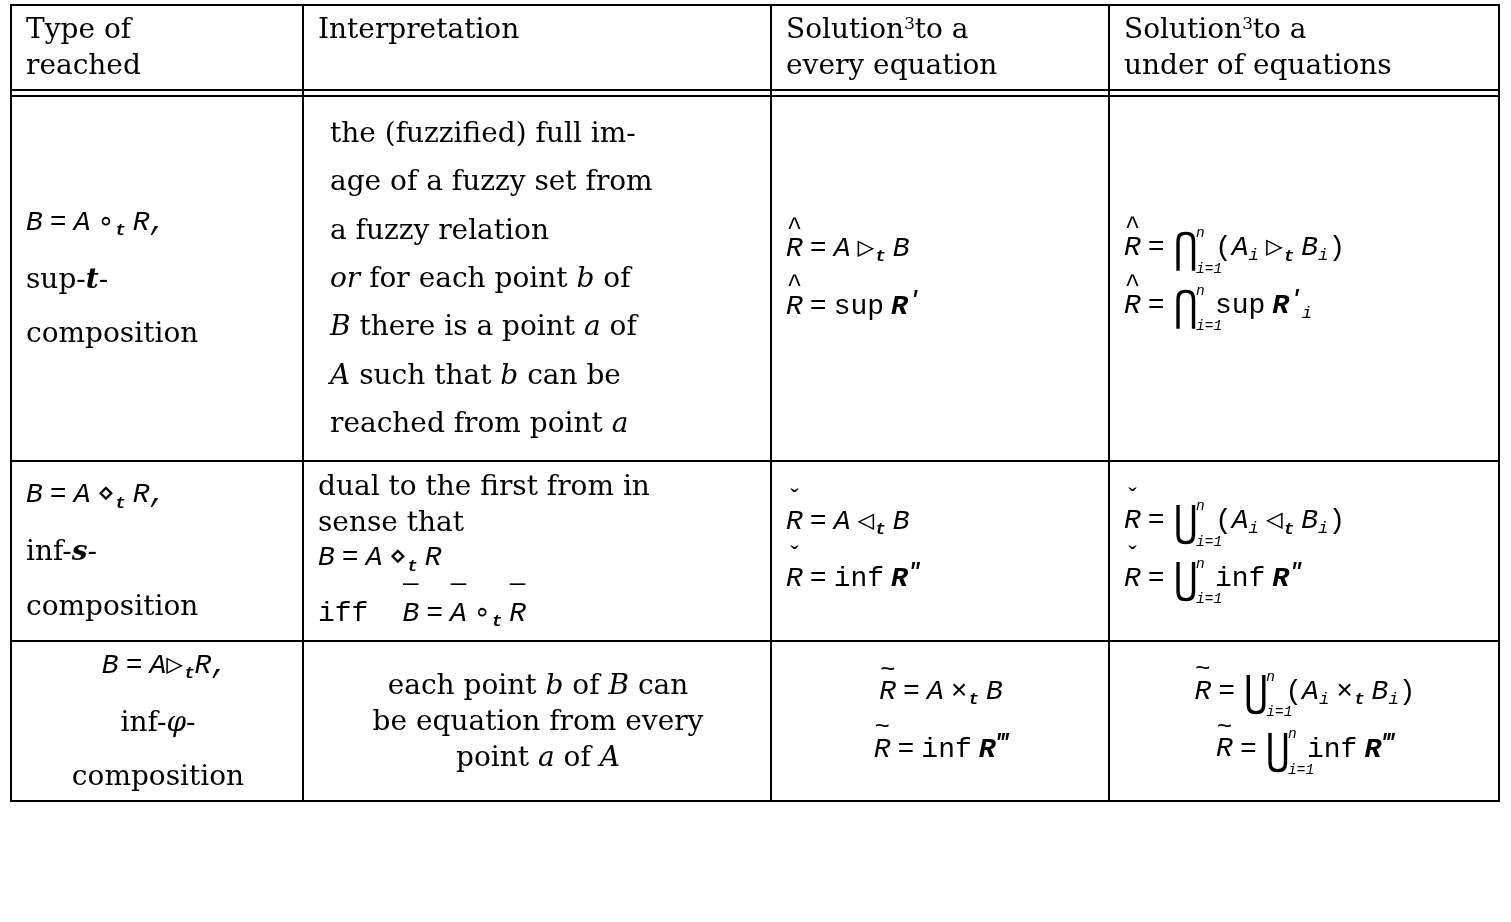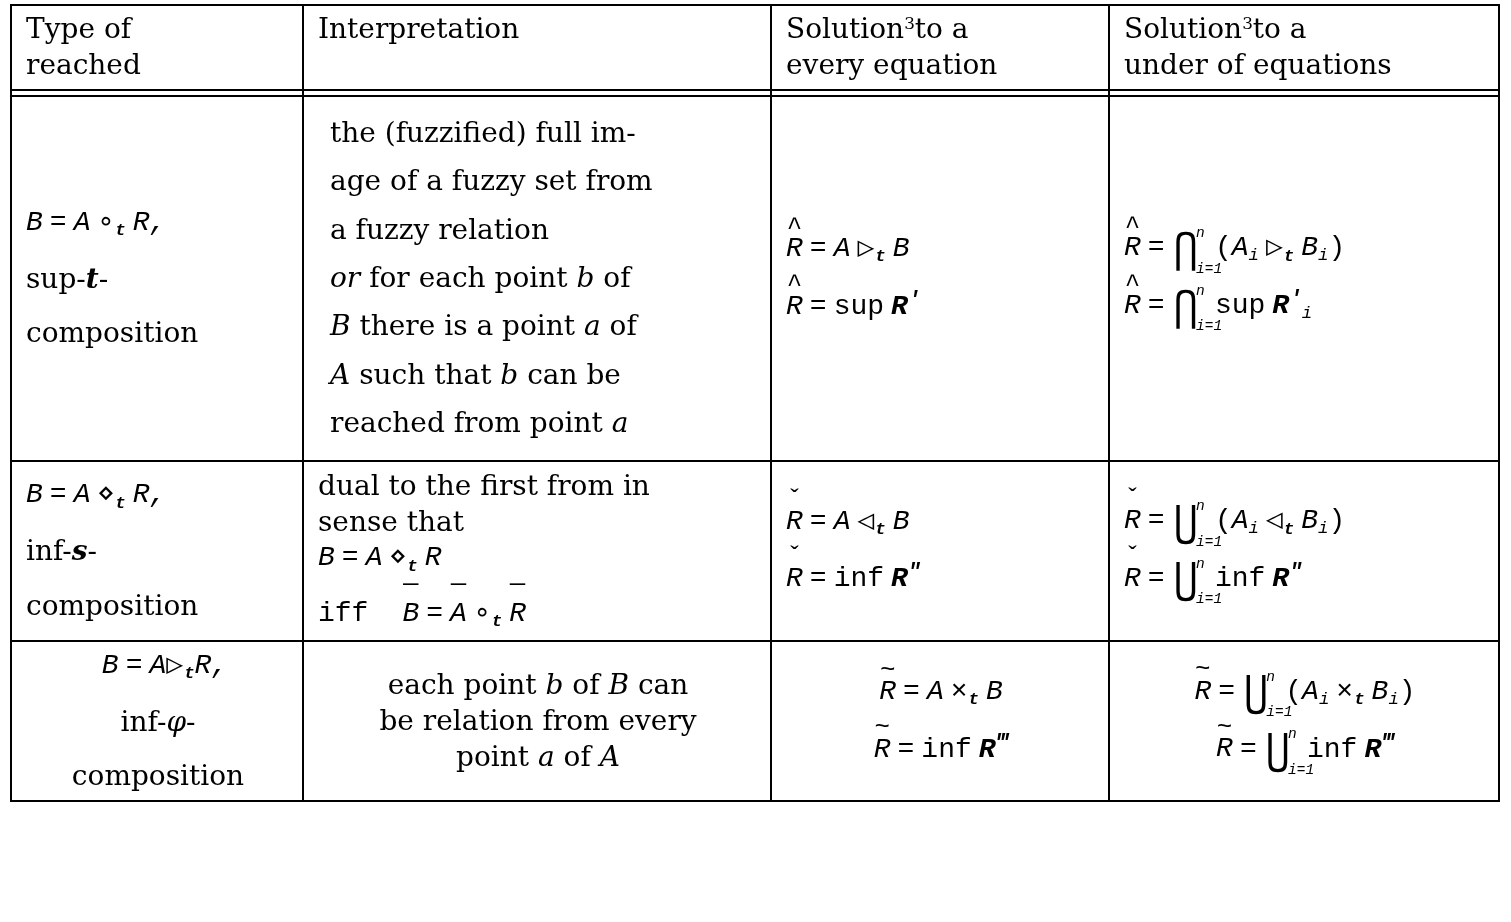--- a/index.html
+++ b/index.html
@@ -286,21 +286,21 @@
           <div class="eqline indent-eq">
             <span class="mi">B</span><span class="sp"></span><span class="up">=</span><span class="sp"></span><span class="mi">A</span><span class="up">▷</span><span class="sub">t</span><span class="mi">R,</span>
           </div>
           <div><span>inf-</span><span class="mi">φ</span><span>-</span></div>
           <div>composition</div>
         </div>
       </td>
 
       <td>
         <div>each point <span class="mi">b</span> of <span class="mi">B</span> can</div>
-        <div>be relation from every</div>
+        <div>be equation from every</div>
         <div>point <span class="mi">a</span> of <span class="mi">A</span></div>
       </td>
 
       <td>
         <div class="eqline">
           <span class="acc tld"><span class="mark">~</span><span>R</span></span><span class="sp"></span><span class="up">=</span><span class="sp"></span><span class="mi">A</span><span class="sp"></span><span class="up">×</span><span class="sub">t</span><span class="sp"></span><span class="mi">B</span>
         </div>
         <div class="eqline">
           <span class="acc tld"><span class="mark">~</span><span>R</span></span><span class="sp"></span><span class="up">=</span><span class="sp"></span><span class="up">inf</span><span class="sp"></span><span class="mbi">R</span><span class="prime">‴</span>
         </div>

